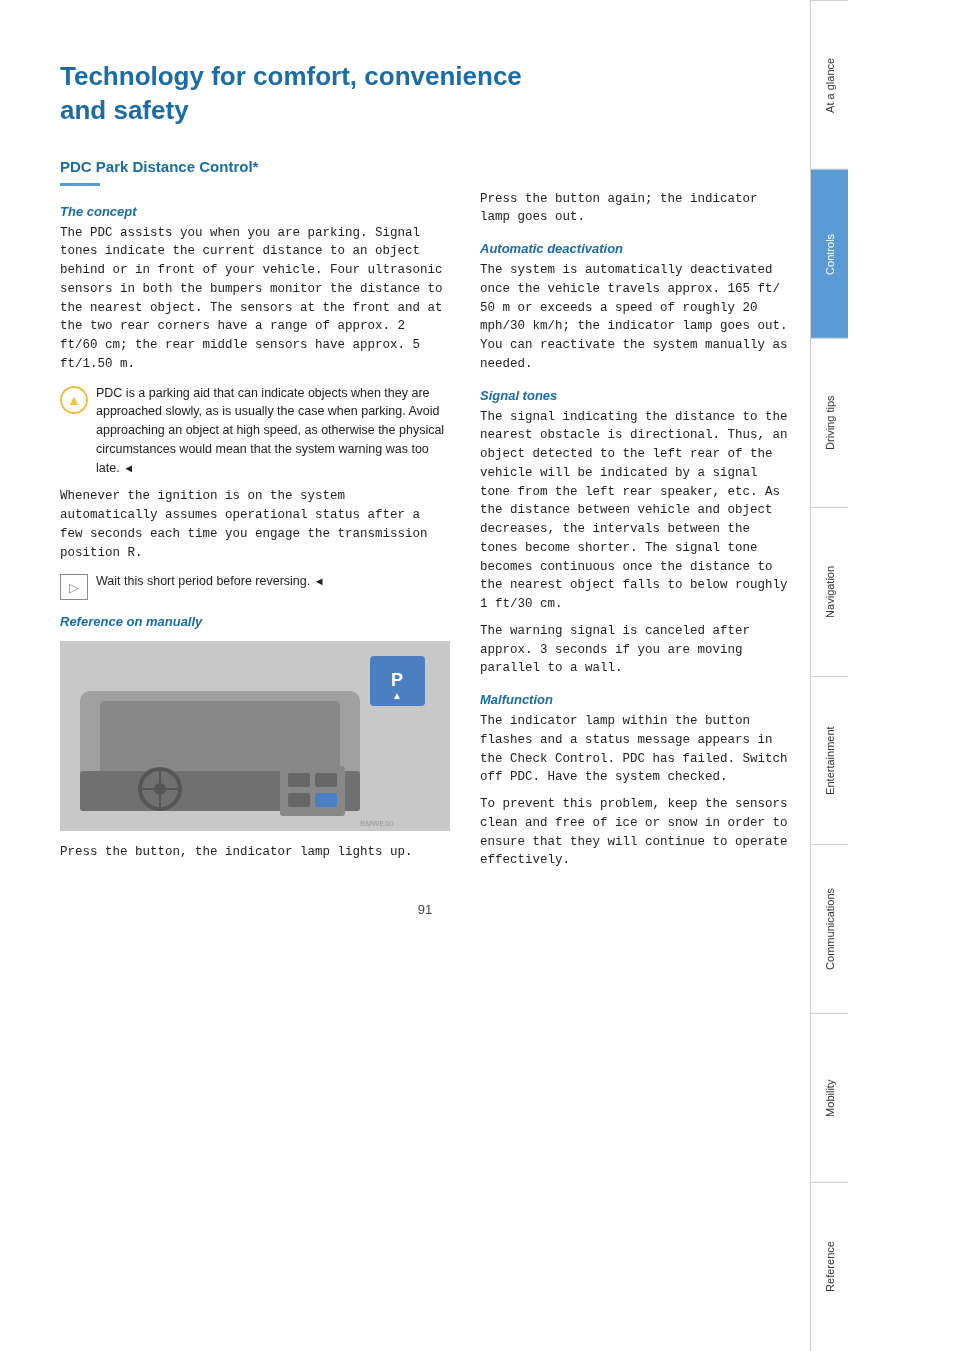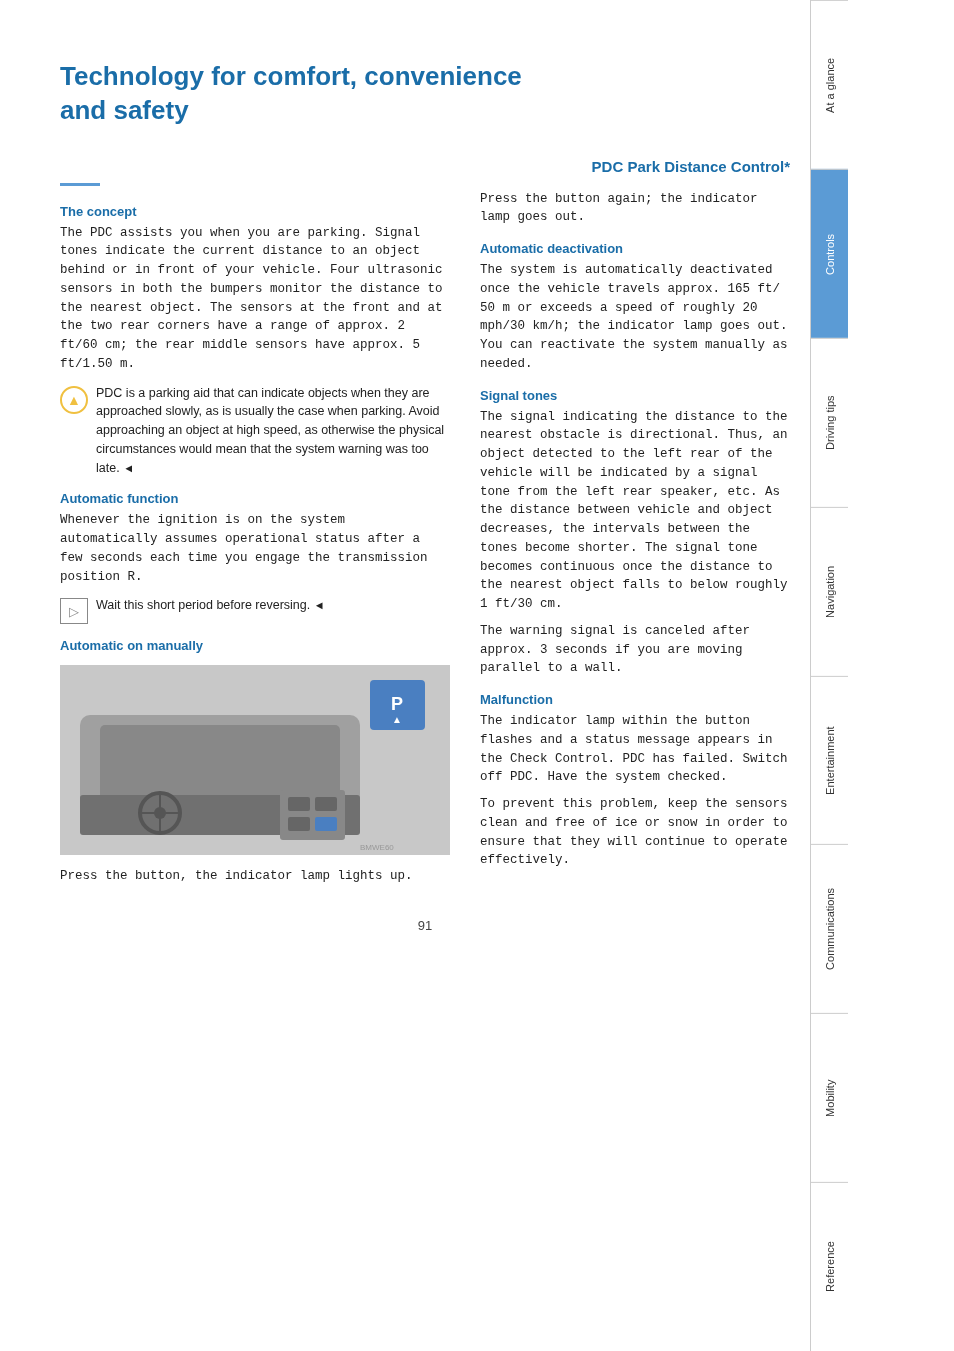--- a/index.html
+++ b/index.html
@@ -55,28 +55,28 @@
       color: #1a6da8;
       margin-bottom: 30px;
       line-height: 1.3;
     }
     .section-title {
       font-size: 15px;
       font-weight: bold;
       color: #1a6da8;
       margin-bottom: 8px;
       margin-top: 18px;
-      text-align: right;
     }
     .subsection-title {
       font-size: 13px;
       font-weight: bold;
       color: #1a6da8;
       margin-bottom: 5px;
       margin-top: 14px;
+      font-style: italic;
     }
     .body-text {
       font-size: 12.5px;
       line-height: 1.5;
       color: #222;
       margin-bottom: 8px;
       font-family: Liberation Mono, monospace;
     }
     .two-col {
       display: flex;
@@ -189,32 +189,31 @@
         <p class="body-text">The PDC assists you when you are parking. Signal tones indicate the current distance to an object behind or in front of your vehicle. Four ultrasonic sensors in both the bumpers monitor the distance to the nearest object. The sensors at the front and at the two rear corners have a range of approx. 2 ft/60 cm; the rear middle sensors have approx. 5 ft/1.50 m.</p>
 
         <div class="warning-box">
           <div class="warning-icon">▲</div>
           <p class="warning-text">
             <span>PDC is a parking aid that can indicate objects when they are approached slowly, as is usually the case when parking. Avoid approaching an object at high speed, as otherwise the physical circumstances would mean that the system warning was too late.</span>
             <span class="black-triangle"> ◄</span>
           </p>
         </div>
 
-        <div class="subsection-title">Automatic function</div>
         <p class="body-text">Whenever the ignition is on the system automatically assumes operational status after a few seconds each time you engage the transmission position R.</p>
 
         <div class="note-box">
           <div class="note-icon">▷</div>
           <p class="note-text">
             <span>Wait this short period before reversing.</span>
             <span class="black-triangle">◄</span>
           </p>
         </div>
 
-        <div class="subsection-title">Automatic on manually</div>
+        <div class="subsection-title">Reference on manually</div>
 
         <div class="car-image-placeholder">
           <div class="car-image-inner">
 
             <svg width="390" height="190" viewBox="0 0 390 190">
 
               <rect width="390" height="190" fill="#c8c8c8"></rect>
 
               <rect x="20" y="50" width="280" height="120" rx="10" fill="#a0a0a0"></rect>
 

